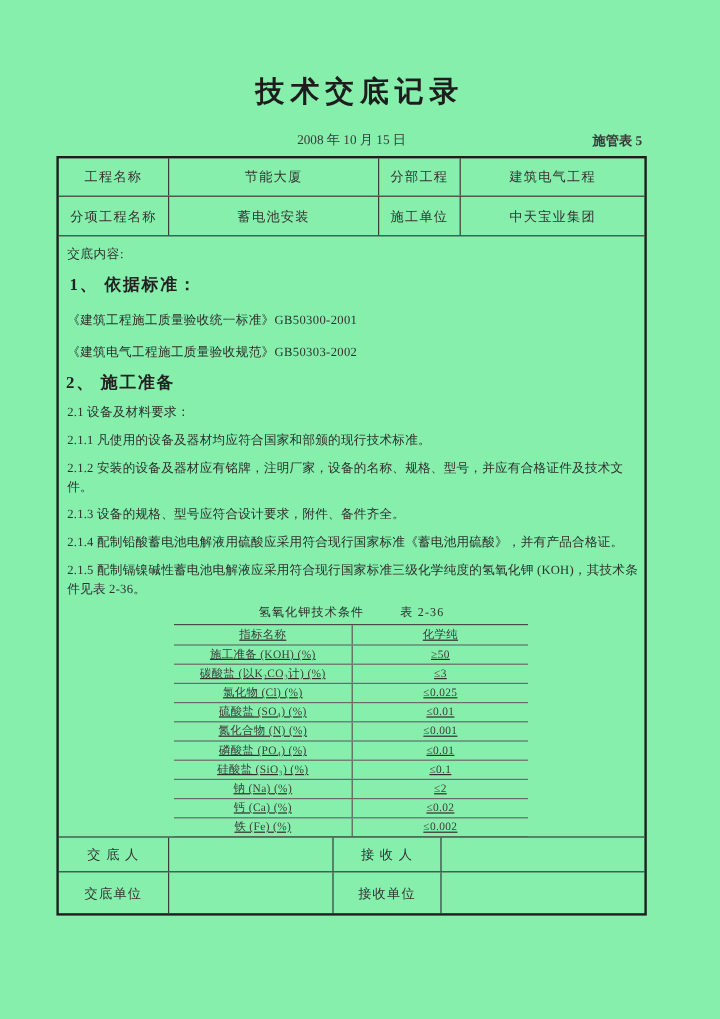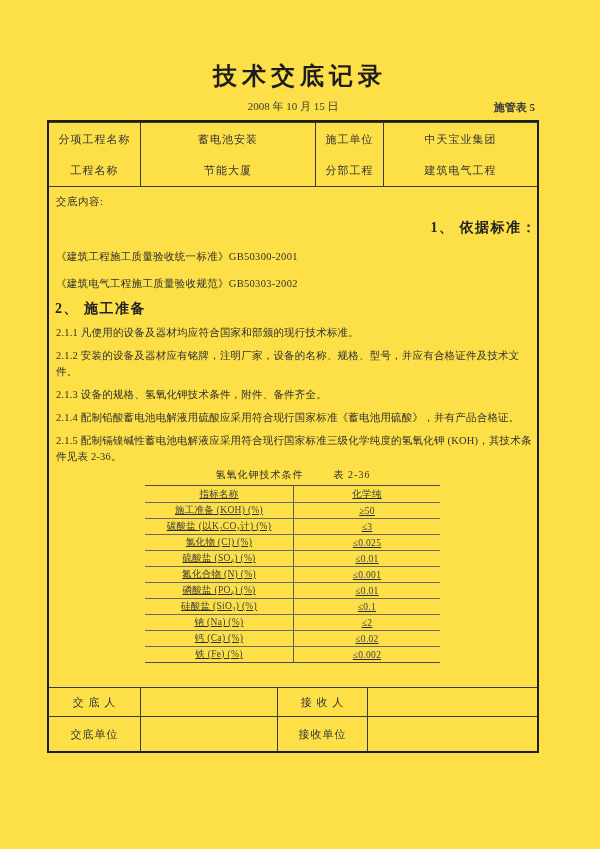--- a/index.html
+++ b/index.html
@@ -1,43 +1,43 @@
 <!DOCTYPE html>
 <html><head>
 <meta charset="utf-8">
 <style>
   * { margin:0; padding:0; box-sizing:border-box; }
   html,body { width:600px; height:849px; background:#ffffff; }
   body { font-family:"Liberation Serif","DejaVu Serif",serif; color:#2f2f2f; }
-  .sheet { position:relative; width:600px; height:849px; background:#fde047; overflow:hidden; }
+  .sheet { position:relative; width:600px; height:849px; background:#86efac; overflow:hidden; }
 
   .doc-title { text-align:center; padding-top:60px; font-size:24px; font-weight:bold;
                letter-spacing:5px; color:#1d1d1d; }
 
-  .meta-row { position:relative; margin:7px 0 0 47px; width:492px; text-align:center;
+  .meta-row { position:relative; margin:17px 0 0 47px; width:492px; text-align:center;
               font-size:11px; color:#3a3a3a; height:16px; }
   .form-no { position:absolute; right:4px; top:1px; font-size:11px;font-weight:bold; }
 
   .outer { margin:5px 0 0 47px; width:492px; border:2px solid #1e1e1e; }
 
   .grid-row { display:grid; }
   .hrow { grid-template-columns:91px 175px 68px 1fr; }
   .hrow1 { height:31px; }
   .hrow2 { height:33px; border-top:1px solid #3b3b3b; }
   .brow  { grid-template-columns:91px 137px 90px 1fr; border-top:1px solid #3b3b3b; }
   .brow1 { height:35px; }
   .brow2 { height:29px; }
   .cell { display:flex; align-items:center; justify-content:center; font-size:11px;
           letter-spacing:1px; color:#333; }
   .cell + .cell { border-left:1px solid #3b3b3b; }
 
   .content-cell { border-top:1px solid #3b3b3b; height:501px; overflow:hidden; }
   .content-label { font-size:10.5px; padding:8px 0 0 7px; letter-spacing:0.5px; }
   .sec-heading { font-size:14px; font-weight:bold; letter-spacing:1.5px; color:#222; }
-  .sec1 { margin:10px 0 0 9px;text-align:right; }
+  .sec1 { margin:10px 0 0 9px; }
   .sec2 { margin:9px 0 0 6px; }
   .ref-line { font-size:10.5px; margin:13px 0 0 7px; letter-spacing:0.3px; }
   .body-para { font-size:10.5px; line-height:16px; margin:7px 5px 0 7px; letter-spacing:0.2px; }
   .first-para { margin-top:9px; }
 
   .koh-title { display:flex; justify-content:center; gap:30px; font-size:10px;
                margin-top:3px; letter-spacing:1px;font-family:Liberation Serif, serif; }
   .koh-table { margin:3px 0 0 96px; width:295px; border-top:1.5px solid #4a4a4a;
                border-bottom:1.5px solid #4a4a4a;text-decoration:underline; }
   .koh-row { display:grid; grid-template-columns:148px 1fr; height:16px; }
@@ -53,45 +53,46 @@
 
   <div class="doc-title">技术交底记录</div>
 
   <div class="meta-row">
     <span>2008 年 10 月 15 日</span>
     <span class="form-no">施管表 5</span>
   </div>
 
   <div class="outer">
 
+    <div class="grid-row hrow hrow1">
+      <div class="cell">工程名称</div>
+      <div class="cell">节能大厦</div>
+      <div class="cell">分部工程</div>
+      <div class="cell">建筑电气工程</div>
+    </div>
+
     <div class="grid-row hrow hrow2">
       <div class="cell">分项工程名称</div>
       <div class="cell">蓄电池安装</div>
       <div class="cell">施工单位</div>
       <div class="cell">中天宝业集团</div>
-    </div>
-
-    <div class="grid-row hrow hrow1">
-      <div class="cell">工程名称</div>
-      <div class="cell">节能大厦</div>
-      <div class="cell">分部工程</div>
-      <div class="cell">建筑电气工程</div>
     </div>
 
     <div class="content-cell">
       <div class="content-label">交底内容:</div>
 
       <div class="sec-heading sec1">1、 依据标准：</div>
       <p class="ref-line">《建筑工程施工质量验收统一标准》GB50300-2001</p>
       <p class="ref-line">《建筑电气工程施工质量验收规范》GB50303-2002</p>
 
       <div class="sec-heading sec2">2、 施工准备</div>
+      <p class="body-para first-para">2.1 设备及材料要求：</p>
       <p class="body-para">2.1.1 凡使用的设备及器材均应符合国家和部颁的现行技术标准。</p>
       <p class="body-para">2.1.2 安装的设备及器材应有铭牌，注明厂家，设备的名称、规格、型号，并应有合格证件及技术文件。</p>
-      <p class="body-para">2.1.3 设备的规格、氢氧化钾技术条件，附件、备件齐全。</p>
+      <p class="body-para">2.1.3 设备的规格、型号应符合设计要求，附件、备件齐全。</p>
       <p class="body-para">2.1.4 配制铅酸蓄电池电解液用硫酸应采用符合现行国家标准《蓄电池用硫酸》，并有产品合格证。</p>
       <p class="body-para">2.1.5 配制镉镍碱性蓄电池电解液应采用符合现行国家标准三级化学纯度的氢氧化钾 (KOH)，其技术条件见表 2-36。</p>
 
       <div class="koh-title">
         <span>氢氧化钾技术条件</span>
         <span>表 2-36</span>
       </div>
 
       <div class="koh-table">
         <div class="koh-row">

